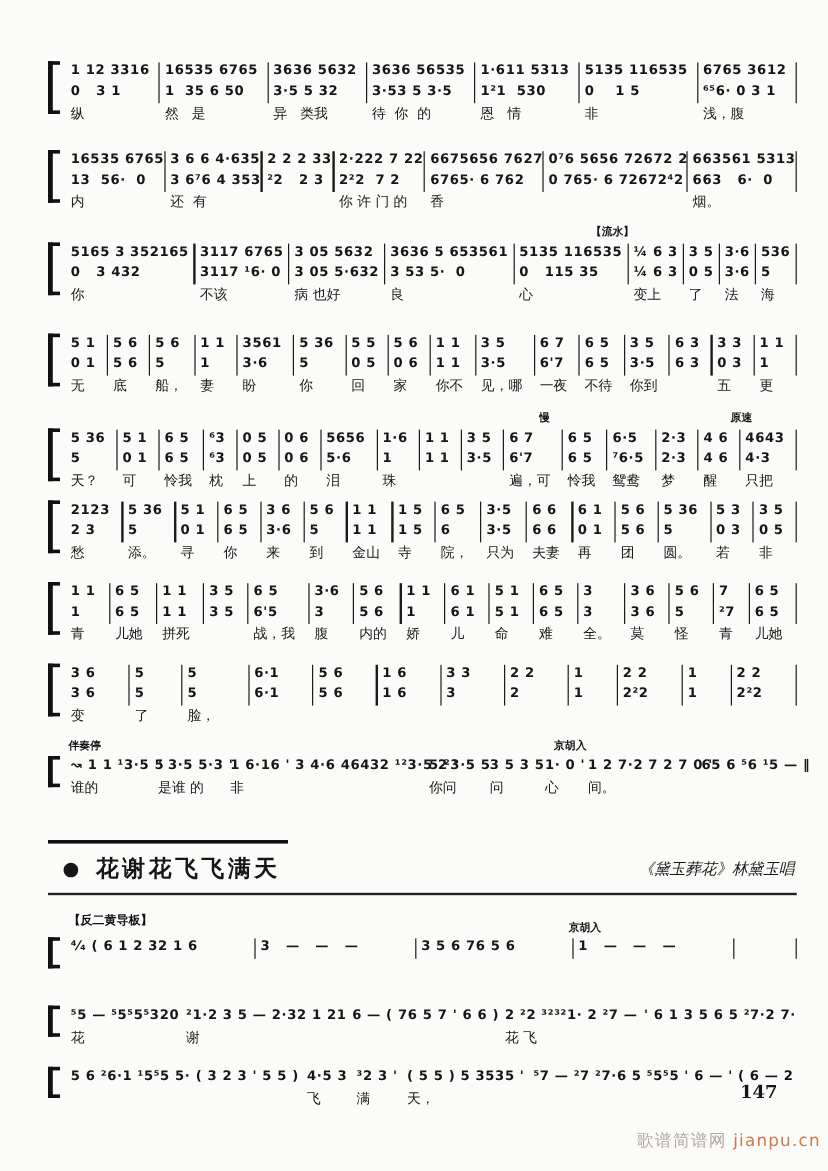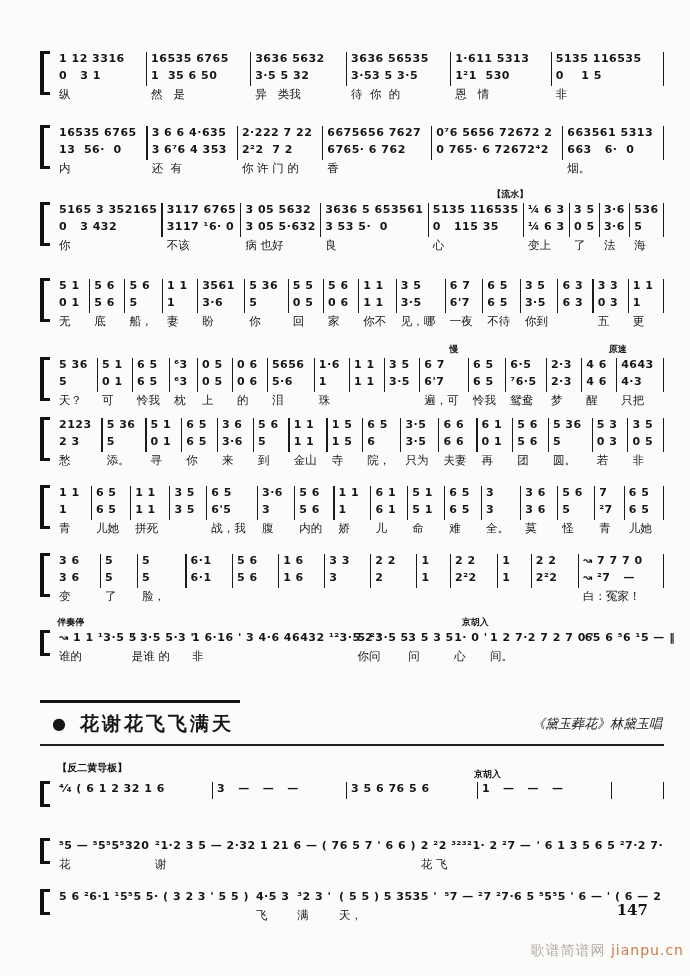--- a/index.html
+++ b/index.html
@@ -65,37 +65,47 @@
             <div class="cell">
               <div class="v1">1·611 5313</div>
               <div class="v2">1²1  530</div>
               <div class="ly">恩   情</div>
             </div>
             <div class="cell">
               <div class="v1">5135 116535</div>
               <div class="v2">0    1 5</div>
               <div class="ly">非</div>
             </div>
+            <div class="cell">
+              <div class="v1">6765 3612</div>
+              <div class="v2">⁶⁵6· 0 3 1</div>
+              <div class="ly">浅，腹</div>
+            </div>
           </div>
         </div>
     </div>
 
     <div class="system double" style="margin-bottom:10px">
       <div class="body">
           <div class="bracket"></div>
         <div class="cells bars">
             <div class="cell">
               <div class="v1">16535 6765</div>
               <div class="v2">13  56·  0</div>
               <div class="ly">内</div>
             </div>
             <div class="cell">
               <div class="v1">3 6 6 4·635</div>
               <div class="v2">3 6⁷6 4 353</div>
               <div class="ly">还  有</div>
+            </div>
+            <div class="cell">
+              <div class="v1">2 2 2 33</div>
+              <div class="v2">²2   2 3</div>
+              <div class="ly"></div>
             </div>
             <div class="cell">
               <div class="v1">2·222 7 22</div>
               <div class="v2">2²2  7 2</div>
               <div class="ly">你 许 门 的</div>
             </div>
             <div class="cell">
               <div class="v1">6675656 7627</div>
               <div class="v2">6765· 6 762</div>
               <div class="ly">香</div>
@@ -582,25 +592,20 @@
             </div>
             <div class="cell">
               <div class="v1">1</div>
               <div class="v2">1</div>
               <div class="ly"></div>
             </div>
             <div class="cell">
               <div class="v1">2 2</div>
               <div class="v2">2²2</div>
               <div class="ly"></div>
-            </div>
-            <div class="cell">
-              <div class="v1">↝ 7 7 7 0</div>
-              <div class="v2">↝ ²7   —</div>
-              <div class="ly">白：冤家！</div>
             </div>
           </div>
         </div>
     </div>
 
     <div class="system single" style="margin-bottom:34px">
       <div class="mrow">
         <span class="mk" style="left:1%">伴奏停</span>
         <span class="mk" style="left:67%">京胡入</span>
       </div>

